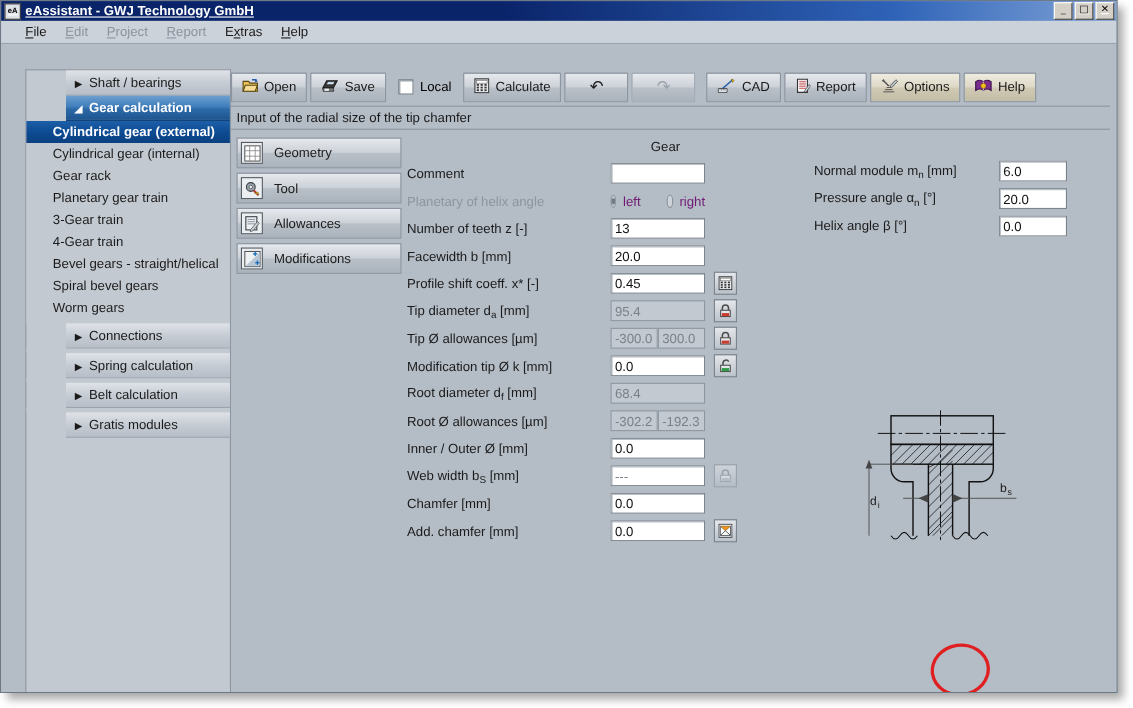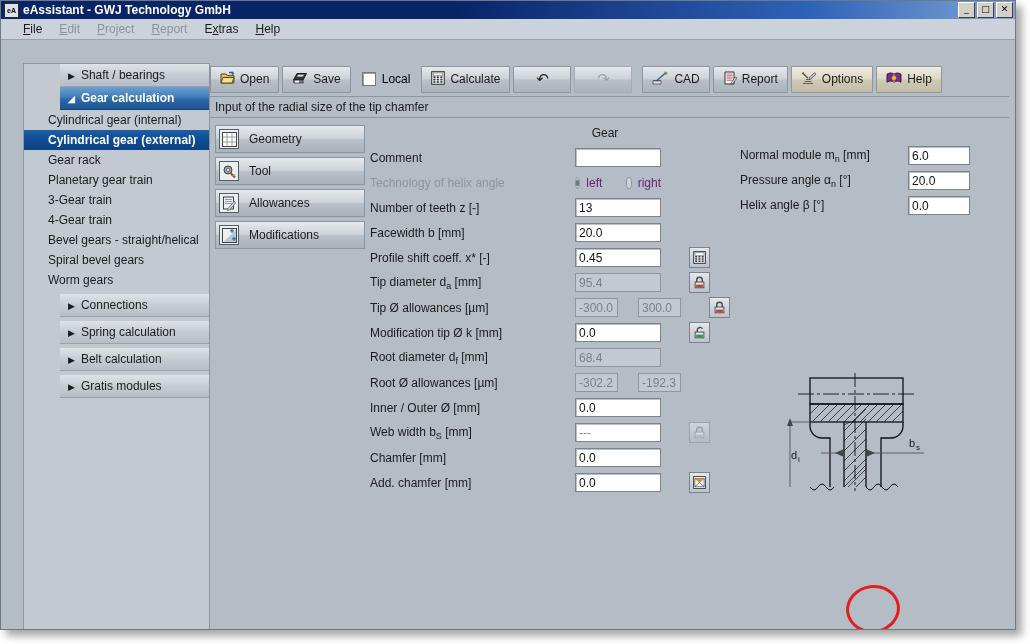--- a/index.html
+++ b/index.html
@@ -18,20 +18,21 @@
     box-shadow:6px 6px 8px rgba(0,0,0,.35);
     overflow:hidden;
   }
   
   #titlebar{
     height:18px;
     background:linear-gradient(to right,#0a246a 0%,#0a246a 45%,#2f63b8 80%,#7fa3d6 100%);
     display:flex;align-items:center;
     padding:0 2px 0 3px;
     color:#fff;
+    text-decoration:underline;
   }
   #title-icon{
     width:13px;height:13px;background:#dfe3e8;border:1px solid #2c2c2c;
     font-size:7px;line-height:13px;text-align:center;color:#000;font-weight:bold;
     margin-right:4px;flex:none;
   }
   #title-text{font-weight:bold;font-size:12px;white-space:nowrap;}
   #title-btns{margin-left:auto;display:flex;gap:2px;}
   .tbtn{
     width:15px;height:14px;background:#d4d0c8;
@@ -119,21 +120,21 @@
   }
   .tab-btn .tlabel{flex:1;text-align:left;padding-left:10px;}
   .tab-ico{
     width:18px;height:18px;margin-left:3px;flex:none;
     border:1px solid #555c63;background:#eceff2;
     display:flex;align-items:center;justify-content:center;
   }
   
   #form{position:absolute;left:160px;top:0;right:0;bottom:0;}
   #gear-head{position:absolute;left:190px;top:5px;width:90px;text-align:center;font-size:12px;color:#1b1b1b;}
-  .row{position:absolute;left:0;height:21px;display:flex;align-items:center;gap:20px;}
+  .row{position:absolute;left:0;height:21px;display:flex;align-items:center;}
   .lbl{width:185px;font-size:12px;color:#1b1b1b;}
   .lbl.dim{color:#8d959e;}
   .lbl sub{font-size:9px;vertical-align:-3px;}
   .fld{
     width:86px;height:19px;box-sizing:border-box;
     background:#ffffff;border:1px solid #7b838c;
     box-shadow:inset 1px 1px 0 #b9c0c8;
     font-size:12px;color:#111;padding:0 3px;line-height:17px;
     font-family:"Liberation Sans", sans-serif;
   }
@@ -194,22 +195,22 @@
   <div id="body">
 
     <div id="sidebar">
       <div class="group-head">
         <span class="arrow">▶</span><span>Shaft / bearings</span>
       </div>
       <div class="group-head open">
         <span class="arrow">◢</span><span>Gear calculation</span>
       </div>
 
+      <div class="leaf selected">Cylindrical gear (external)</div>
       <div class="leaf">Cylindrical gear (internal)</div>
-      <div class="leaf selected">Cylindrical gear (external)</div>
       <div class="leaf">Gear rack</div>
       <div class="leaf">Planetary gear train</div>
       <div class="leaf">3-Gear train</div>
       <div class="leaf">4-Gear train</div>
       <div class="leaf">Bevel gears - straight/helical</div>
       <div class="leaf">Spiral bevel gears</div>
       <div class="leaf">Worm gears</div>
       <div class="spacer"></div>
 
       <div class="group-head">
@@ -392,21 +393,21 @@
 
         <div id="form">
           <div id="gear-head">Gear</div>
 
           <div class="row" style="top:26px">
             <span class="lbl">Comment</span>
             <input class="fld" value="" style="">
           </div>
 
           <div class="row" style="top:51px">
-            <span class="lbl dim">Technology of helix angle</span>
+            <span class="lbl dim">Planetary of helix angle</span>
             <span class="radio-wrap" style="width:86px">
               <span class="radio"></span>
               <span class="rlbl">left</span>
               <span class="radio off" style="margin-left:18px"></span>
               <span class="rlbl">right</span>
             </span>
           </div>
 
           <div class="row" style="top:76px">
             <span class="lbl">Number of teeth z [-]</span>

